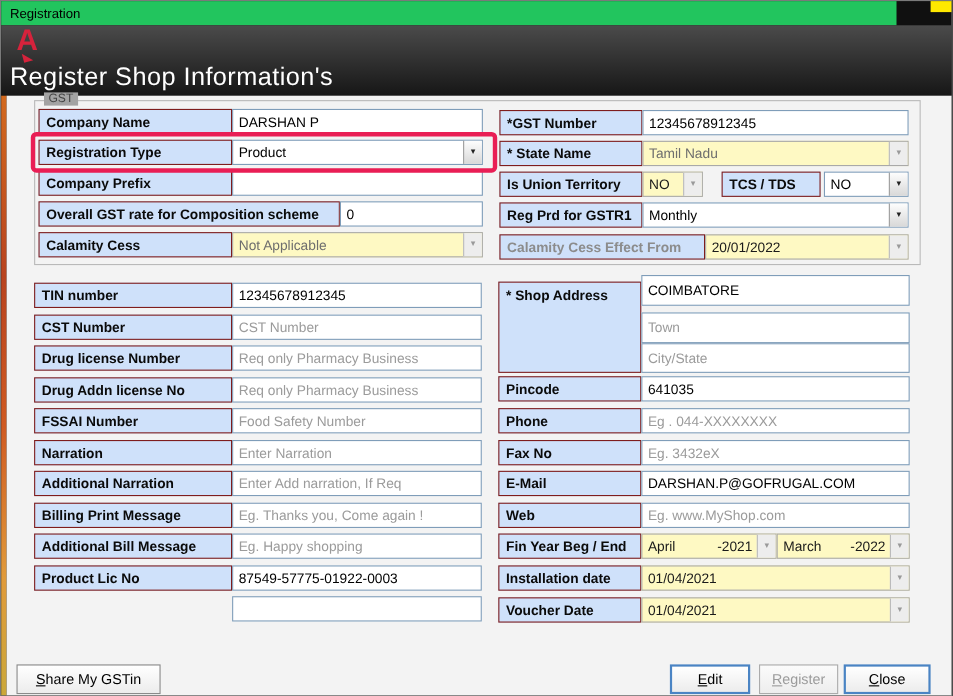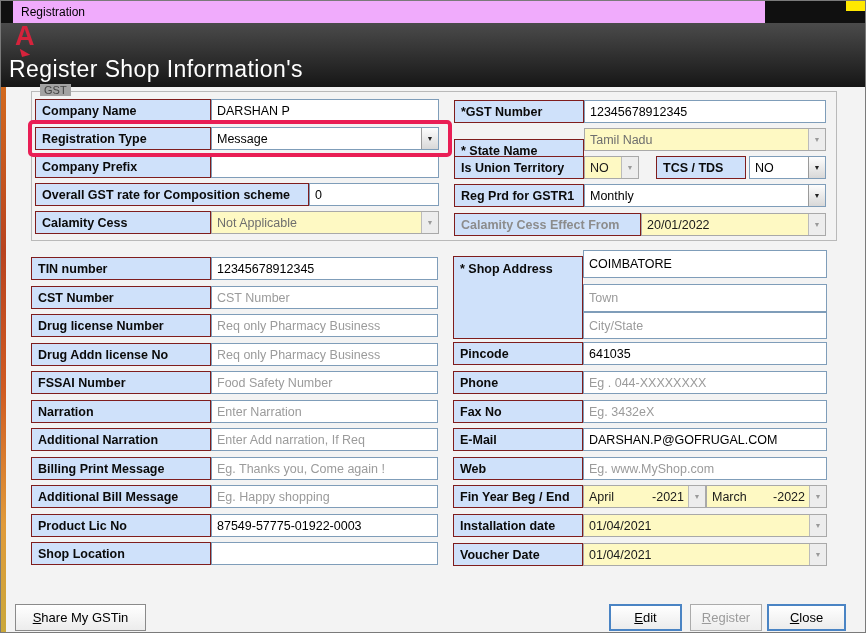--- a/index.html
+++ b/index.html
@@ -4,21 +4,21 @@
 <style>
   html,body{margin:0;padding:0;background:#2a2a2a;}
   .stage{position:relative;width:866px;height:633px;margin:0 auto;overflow:hidden;
          font-family:"Liberation Sans",sans-serif;background:#101010;border:1px solid #7a7a7a;box-sizing:border-box;}
   .stage *{box-sizing:border-box;}
 
   .strip-left{position:absolute;left:0;top:86px;width:5px;height:547px;
     background:linear-gradient(180deg,#d2691e 0%,#b8431f 30%,#cf5a22 55%,#e09a3a 80%,#caa83a 100%);}
   .yellow-corner{position:absolute;left:845px;top:0;width:21px;height:10px;background:var(--corner-yellow,#ffe800);}
 
-  .titlebar{position:absolute;left:12px;top:0;width:752px;height:22px;background:#f0abfc;}
+  .titlebar{position:absolute;left:0;top:0;width:814px;height:22px;background:#22c55e;}
   .titlebar-text{margin-left:8px;font-size:12px;line-height:22px;color:#000;}
 
   .header{position:absolute;left:0;top:22px;width:866px;height:64px;
     background:linear-gradient(180deg,var(--header-top,#4b4b4b),var(--header-bottom,#161616));}
   .header-title{position:absolute;left:8px;bottom:4px;margin:0;font-size:23px;font-weight:400;color:#fff;letter-spacing:.4px;}
   .annot{position:absolute;left:14px;top:-2px;font-size:27px;font-weight:700;color:var(--annotation-red,#d6233c);}
   .annot::after{content:"";position:absolute;left:1px;top:30px;width:0;height:0;
     border:6px solid transparent;border-top-color:var(--annotation-red,#d6233c);transform:rotate(30deg);}
 
   .dialog-body{position:absolute;left:5px;top:86px;width:861px;height:547px;background:#f3f3f3;}
@@ -75,42 +75,42 @@
 
   <div class="groupbox">
     <span class="groupbox-caption">GST</span>
   </div>
 
   <div class="lbl" style="left:34px;top:98px;width:176px">Company Name</div>
   <input class="fld" style="left: 210px; top: 98px; width: 228px;" value="DARSHAN P">
 
   <div class="lbl" style="left:34px;top:126px;width:176px">Registration Type</div>
   <div class="combo" style="left:210px;top:126px;width:228px">
-    <span class="combo-text">Message</span>
+    <span class="combo-text">Product</span>
     <span class="combo-arrow">▼</span>
   </div>
 
   <div class="lbl" style="left:34px;top:154px;width:176px">Company Prefix</div>
   <input class="fld" style="left: 210px; top: 154px; width: 228px;" value="">
 
   <div class="lbl" style="left:34px;top:182px;width:274px">Overall GST rate for Composition scheme</div>
   <input class="fld" style="left: 308px; top: 182px; width: 130px;" value="0">
 
   <div class="lbl" style="left:34px;top:210px;width:176px">Calamity Cess</div>
   <div class="combo disabled" style="left:210px;top:210px;width:228px">
     <span class="combo-text">Not Applicable</span>
     <span class="combo-arrow">▼</span>
   </div>
 
   <div class="highlight"></div>
 
   <div class="lbl" style="left:453px;top:99px;width:130px">*GST Number</div>
   <input class="fld" style="left: 583px; top: 99px; width: 242px;" value="12345678912345">
 
-  <div class="lbl" style="left:453px;top:138px;width:130px">* State Name</div>
+  <div class="lbl" style="left:453px;top:127px;width:130px">* State Name</div>
   <div class="combo disabled" style="left:583px;top:127px;width:242px">
     <span class="combo-text">Tamil Nadu</span>
     <span class="combo-arrow">▼</span>
   </div>
 
   <div class="lbl" style="left:453px;top:155px;width:130px">Is Union Territory</div>
   <div class="combo disabled dark" style="left:583px;top:155px;width:55px">
     <span class="combo-text">NO</span>
     <span class="combo-arrow">▼</span>
   </div>
@@ -155,21 +155,20 @@
 
   <div class="lbl" style="left:30px;top:456px;width:180px">Billing Print Message</div>
   <input class="fld" style="left: 210px; top: 456px; width: 227px;" placeholder="Eg. Thanks you, Come again !">
 
   <div class="lbl" style="left:30px;top:484px;width:180px">Additional Bill Message</div>
   <input class="fld" style="left: 210px; top: 484px; width: 227px;" placeholder="Eg. Happy shopping">
 
   <div class="lbl" style="left:30px;top:513px;width:180px">Product Lic No</div>
   <input class="fld" style="left: 210px; top: 513px; width: 227px;" value="87549-57775-01922-0003">
 
-  <div class="lbl" style="left:30px;top:541px;width:180px">Shop Location</div>
   <input class="fld" style="left: 210px; top: 541px; width: 227px;" value="">
 
   <div class="lbl tall" style="left:452px;top:255px;width:130px">*  Shop Address</div>
   <input class="fld" style="left: 582px; top: 249px; width: 244px; height: 28px;" value="COIMBATORE">
   <input class="fld" style="left: 582px; top: 283px; width: 244px; height: 28px;" placeholder="Town">
   <input class="fld" style="left: 582px; top: 311px; width: 244px; height: 27px;" placeholder="City/State">
 
   <div class="lbl" style="left:452px;top:341px;width:130px">Pincode</div>
   <input class="fld" style="left: 582px; top: 341px; width: 244px;" value="641035">
 

